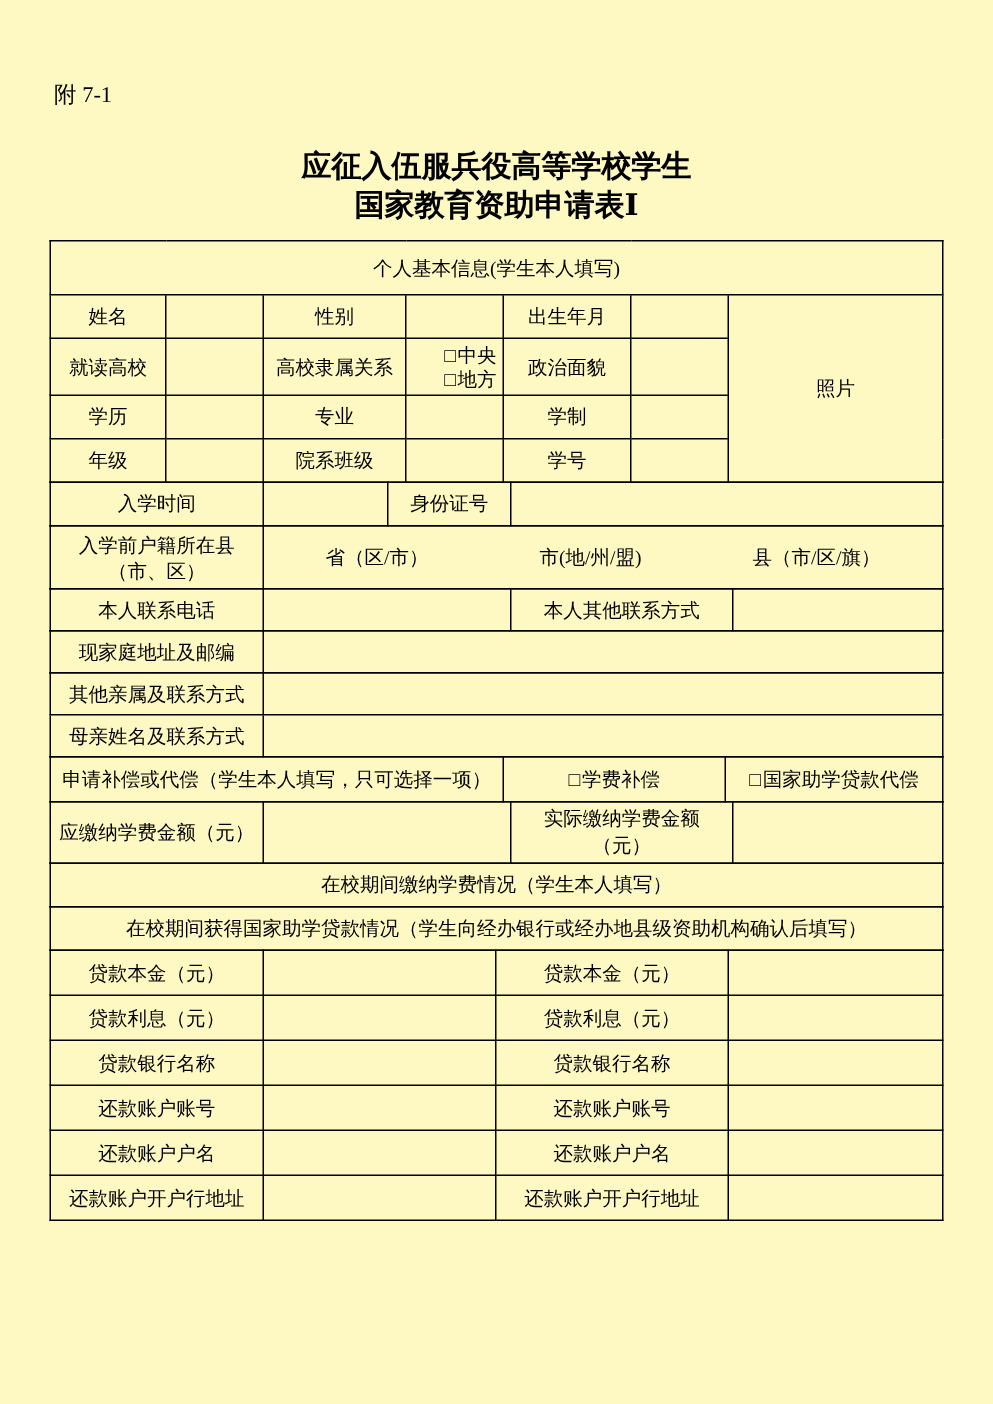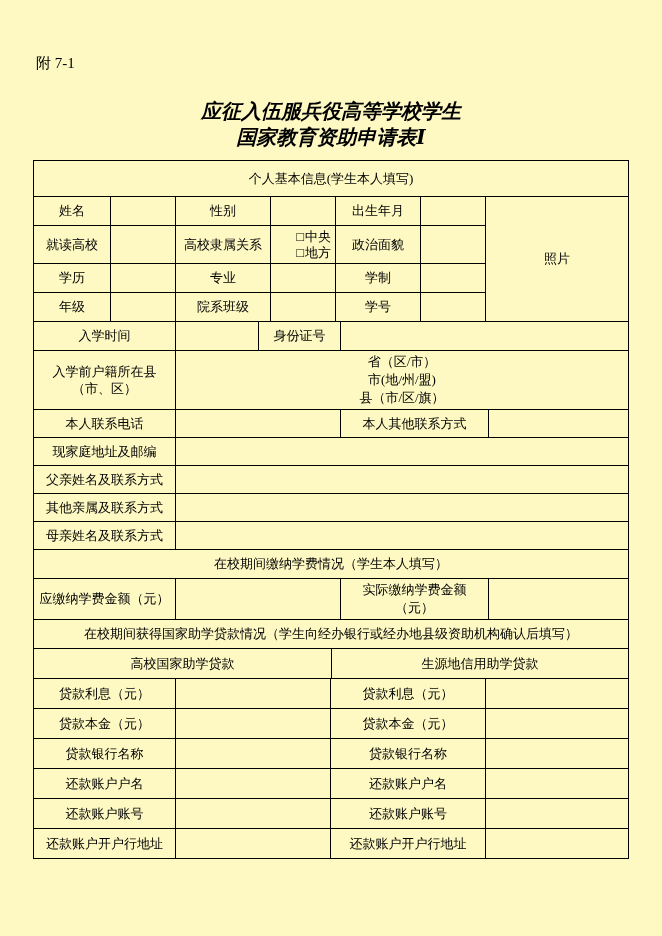--- a/index.html
+++ b/index.html
@@ -11,21 +11,21 @@
     color:#000;
     margin:0 auto;
     overflow:hidden;
   }
   .attachment{
     position:absolute;left:36px;top:54px;
     font-size:15px;
   }
   .title-block{
     position:absolute;left:0;top:98px;width:662px;
-    text-align:center;font-weight:bold;font-size:20px;line-height:26px;font-style:italic;
+    text-align:center;font-weight:bold;font-size:20px;line-height:26px;
   }
   .form-wrap{
     position:absolute;left:33px;top:160px;width:595px;
   }
   table{
     border-collapse:collapse;table-layout:fixed;width:595px;
     margin-top:-1px;
   }
   .form-wrap table:first-child{margin-top:0;padding-left:40px;}
   td{
@@ -38,21 +38,21 @@
     box-sizing:border-box;
     overflow:hidden;
     word-break:break-all;
   }
   tr.h36 td{height:36px;}
   tr.h38 td{height:38px;}
   tr.h42 td{height:42px;}
   tr.h30 td{height:30px;}
   tr.h29 td{height:29px;}
   .left-in-cell{text-align:right;padding-left:2px;line-height:16px;}
-  .geo-flex{display:flex;justify-content:space-around;align-items:center;width:100%;flex-direction:column;}
+  .geo-flex{display:flex;justify-content:space-around;align-items:center;width:100%;}
   .cb{display:inline-block;margin-right:1px;}
   .two-line{line-height:17px;}
 </style>
 </head>
 <body>
 
 <div class="page">
 
   <div class="attachment">附 7-1</div>
 
@@ -187,43 +187,42 @@
       </tr>
     </tbody>
       </table>
 
     <table>
       <colgroup>
           <col style="width:142px">
           <col style="width:453px">
         </colgroup>
       <tbody>
-          <tr>
-        <td>父亲姓名及联系方式</td>
-        <td></td>
-      </tr>
       <tr>
         <td>其他亲属及联系方式</td>
         <td></td>
       </tr>
       <tr>
         <td>母亲姓名及联系方式</td>
         <td></td>
       </tr>
     </tbody>
       </table>
 
-
-    <table>
-      <colgroup>
-          <col style="width:595px">
-        </colgroup>
-      <tbody>
-          <tr class="h29">
-        <td>在校期间缴纳学费情况（学生本人填写）</td>
+    <table>
+      <colgroup>
+          <col style="width:302px">
+          <col style="width:148px">
+          <col style="width:145px">
+        </colgroup>
+      <tbody>
+          <tr class="h30">
+        <td>申请补偿或代偿（学生本人填写，只可选择一项）</td>
+        <td><span class="cb">□</span><span>学费补偿</span></td>
+        <td><span class="cb">□</span><span>国家助学贷款代偿</span></td>
       </tr>
     </tbody>
       </table>
 
     <table>
       <colgroup>
         <col style="width:142px">
           <col style="width:165px">
           <col style="width:148px">
           <col style="width:140px">
@@ -237,74 +236,73 @@
       </tr>
     </tbody>
       </table>
 
     <table>
       <colgroup>
           <col style="width:595px">
         </colgroup>
       <tbody>
           <tr class="h29">
+        <td>在校期间缴纳学费情况（学生本人填写）</td>
+      </tr>
+    </tbody>
+      </table>
+
+    <table>
+      <colgroup>
+          <col style="width:595px">
+        </colgroup>
+      <tbody>
+          <tr class="h29">
         <td>在校期间获得国家助学贷款情况（学生向经办银行或经办地县级资助机构确认后填写）</td>
       </tr>
     </tbody>
       </table>
 
-    <table>
-      <colgroup>
-          <col style="width:298px">
-          <col style="width:297px">
-        </colgroup>
-      <tbody>
-          <tr class="h30">
-        <td>高校国家助学贷款</td>
-        <td>生源地信用助学贷款</td>
-      </tr>
-    </tbody>
-      </table>
 
     <table>
       <colgroup>
         <col style="width:142px">
           <col style="width:155px">
           <col style="width:155px">
           <col style="width:143px">
       </colgroup>
       <tbody>
           <tr class="h30">
+        <td>贷款本金（元）</td>
+        <td></td>
+        <td>贷款本金（元）</td>
+        <td></td>
+      </tr>
+      <tr class="h30">
         <td>贷款利息（元）</td>
         <td></td>
         <td>贷款利息（元）</td>
         <td></td>
       </tr>
       <tr class="h30">
-        <td>贷款本金（元）</td>
-        <td></td>
-        <td>贷款本金（元）</td>
-        <td></td>
-      </tr>
-      <tr class="h30">
         <td>贷款银行名称</td>
         <td></td>
         <td>贷款银行名称</td>
         <td></td>
       </tr>
       <tr class="h30">
+        <td>还款账户账号</td>
+        <td></td>
+        <td>还款账户账号</td>
+        <td></td>
+      </tr>
+      <tr class="h30">
         <td>还款账户户名</td>
         <td></td>
         <td>还款账户户名</td>
-        <td></td>
-      </tr>
-      <tr class="h30">
-        <td>还款账户账号</td>
-        <td></td>
-        <td>还款账户账号</td>
         <td></td>
       </tr>
       <tr class="h30">
         <td>还款账户开户行地址</td>
         <td></td>
         <td>还款账户开户行地址</td>
         <td></td>
       </tr>
     </tbody>
       </table>

